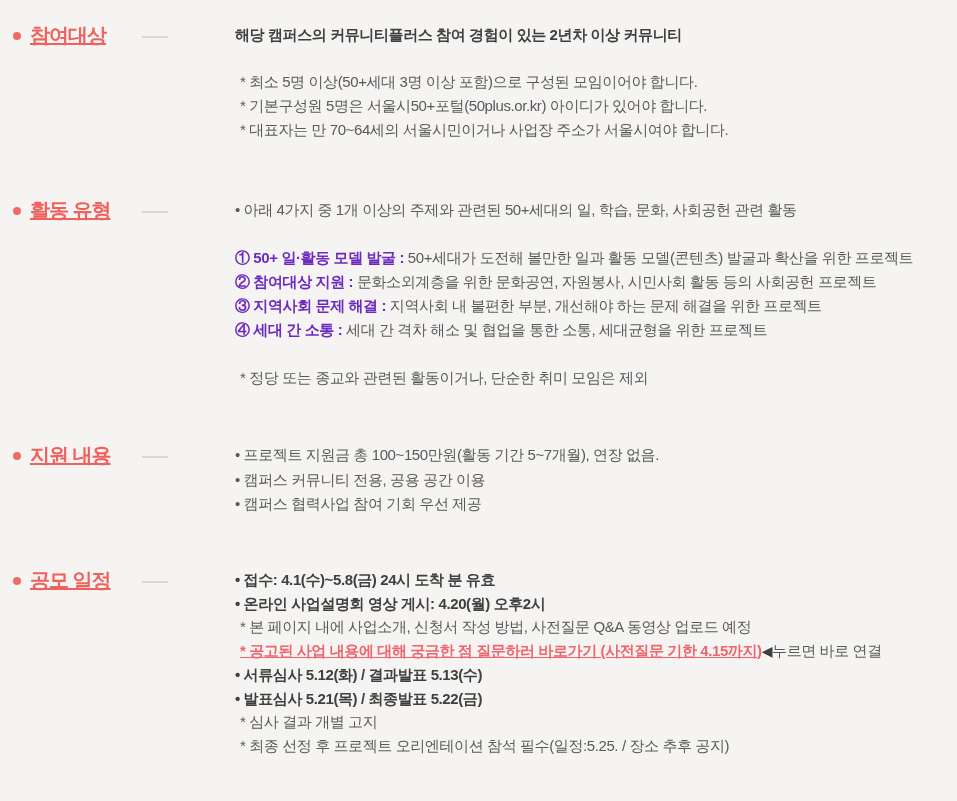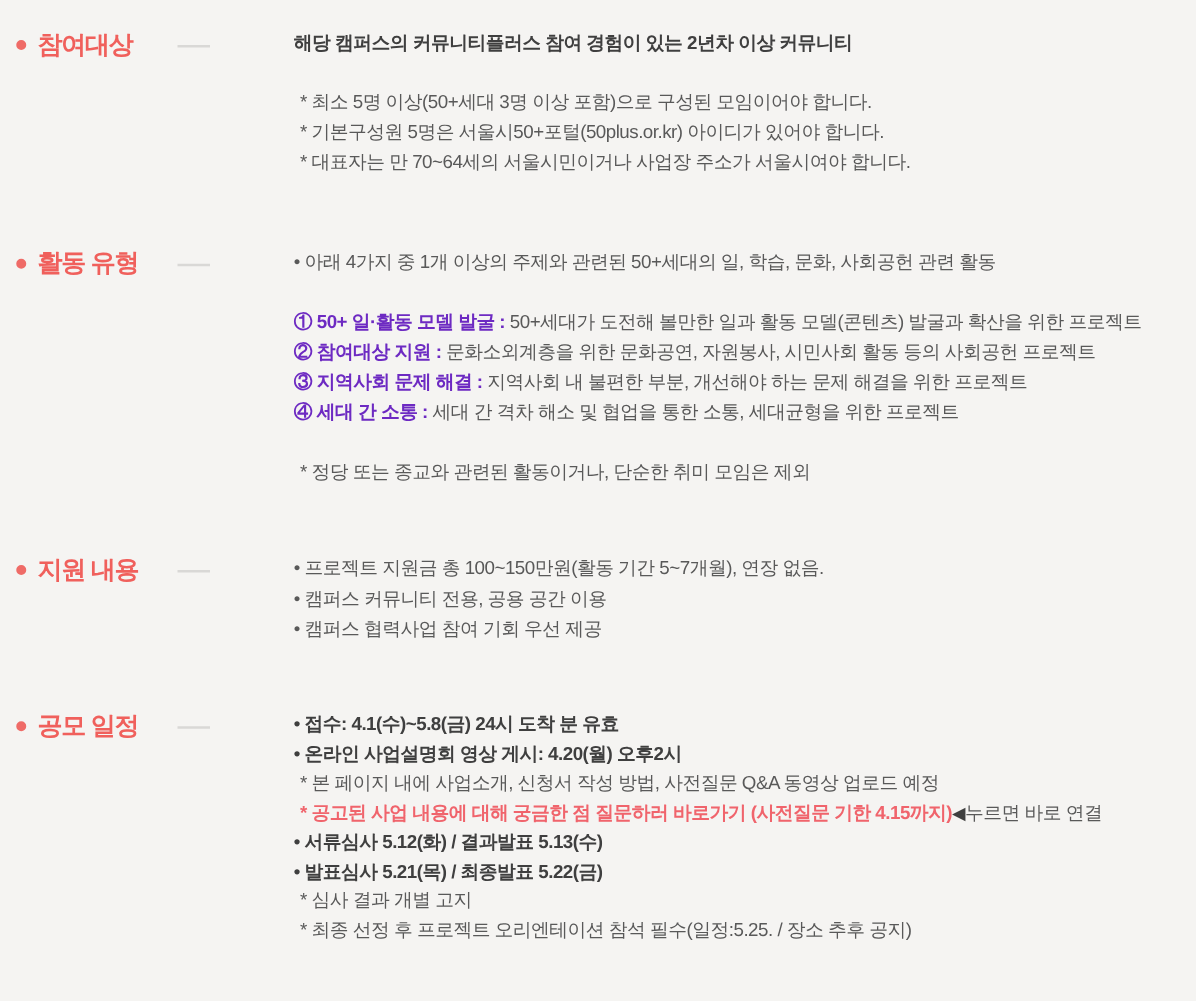--- a/index.html
+++ b/index.html
@@ -27,20 +27,21 @@
     border-radius:50%;
     background:transparent;
     flex:none;
   }
   .htxt {
     margin-left:9px;
     font-size:20px; font-weight:700;
     color:#f0605c;
     letter-spacing:-1px;
     white-space:nowrap;
+    text-decoration:underline;
   }
   .dash {
     position:absolute; left:142px; top:13px;
     width:26px; height:2px; background:#d9d8d6;
   }
 
   .content { position:absolute; left:235px; top:0; width:722px; }
 
   .line {
     font-size:15px; line-height:24px;
@@ -52,20 +53,21 @@
   .gap23 { height:23px; }
   .gap24 { height:24px; }
 
   .purple { color:#6d2ac2; font-weight:700; }
 
   .sec-support  .line { line-height:24.5px; }
   .sec-schedule .line { line-height:23.5px; }
 
   .linktext {
     color:#f0646c; font-weight:700;
+    text-decoration:underline;
     cursor:pointer;
   }
   .pointer { color:#3f3f3f; font-size:14px; }
 </style>
 </head>
 <body>
 
 <div class="page">
 
   <section class="sec sec-participants">

